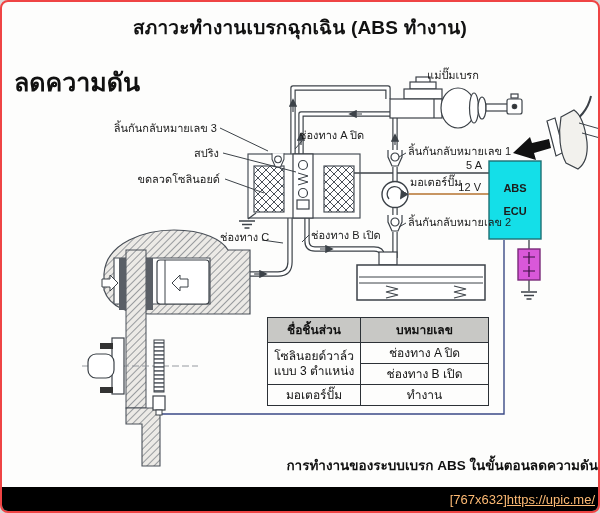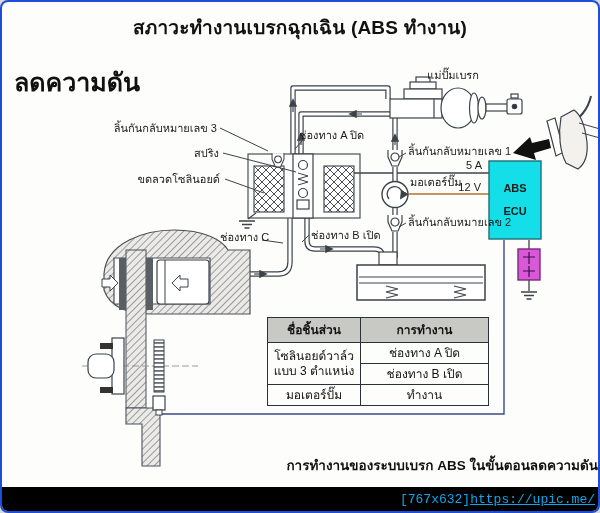--- a/index.html
+++ b/index.html
@@ -1,18 +1,18 @@
 <!DOCTYPE html>
 <html><head>
 <meta charset="utf-8">
 <style>
   html,body{margin:0;padding:0;background:#d8d8d8;}
   #frame{
     position:relative;width:600px;height:513px;background:#fdfdfc;
-    border:2px solid #1d4ed8;border-radius:8px;overflow:hidden;box-sizing:border-box;
+    border:2px solid #ef4444;border-radius:8px;overflow:hidden;box-sizing:border-box;
     font-family:"Liberation Sans","DejaVu Sans",sans-serif;color:#111;
   }
   #page-title{
     position:absolute;top:10px;left:0;right:0;text-align:center;
     font-size:19px;font-weight:bold;letter-spacing:.2px;
   }
   #mode-heading{
     position:absolute;top:60px;left:12px;font-size:25px;font-weight:bold;
   }
   #diagram-svg{position:absolute;left:0;top:0;width:600px;height:513px;}
@@ -27,21 +27,21 @@
   #ops-table th{background:#c8c8c5;font-weight:bold;height:24px;}
   #ops-table td{height:20px;}
   .part-line{display:block;}
   #caption{
     position:absolute;left:0;right:0;top:452px;text-align:right;
     font-size:13.5px;font-weight:bold;
   }
   #watermark-bar{
     position:absolute;left:0;right:0;bottom:0;height:24px;background:#000;
     display:flex;align-items:center;justify-content:flex-end;padding-right:3px;
-    font-family:Liberation Mono, monospace;font-size:13px;color:#0ea5e9;
+    font-family:Liberation Sans, sans-serif;font-size:13px;color:#fdba74;
   }
   #watermark-bar .wm-url{text-decoration:underline;}
   svg text{font-family:"Liberation Sans","DejaVu Sans",sans-serif;font-size:11px;fill:#1c1c1c;}
   .ln{stroke:#3c4248;fill:none;}
 </style>
 </head>
 <body>
 
 <div id="frame">
 
@@ -221,21 +221,21 @@
       <text x="406" y="224">ลิ้นกันกลับหมายเลข 2</text>
       <text x="218" y="239">ช่องทาง C</text>
       <text x="309" y="237">ช่องทาง B เปิด</text>
     </g>
   </svg>
 
   <table id="ops-table">
     <thead>
       <tr>
         <th style="width:88px">ชื่อชิ้นส่วน</th>
-        <th>การทำงาน</th>
+        <th>บหมายเลข</th>
       </tr>
     </thead>
     <tbody>
       <tr>
         <td rowspan="2">
           <span class="part-line">โซลินอยด์วาล์ว</span>
           <span class="part-line">แบบ 3 ตำแหน่ง</span>
         </td>
         <td>ช่องทาง A ปิด</td>
       </tr>

